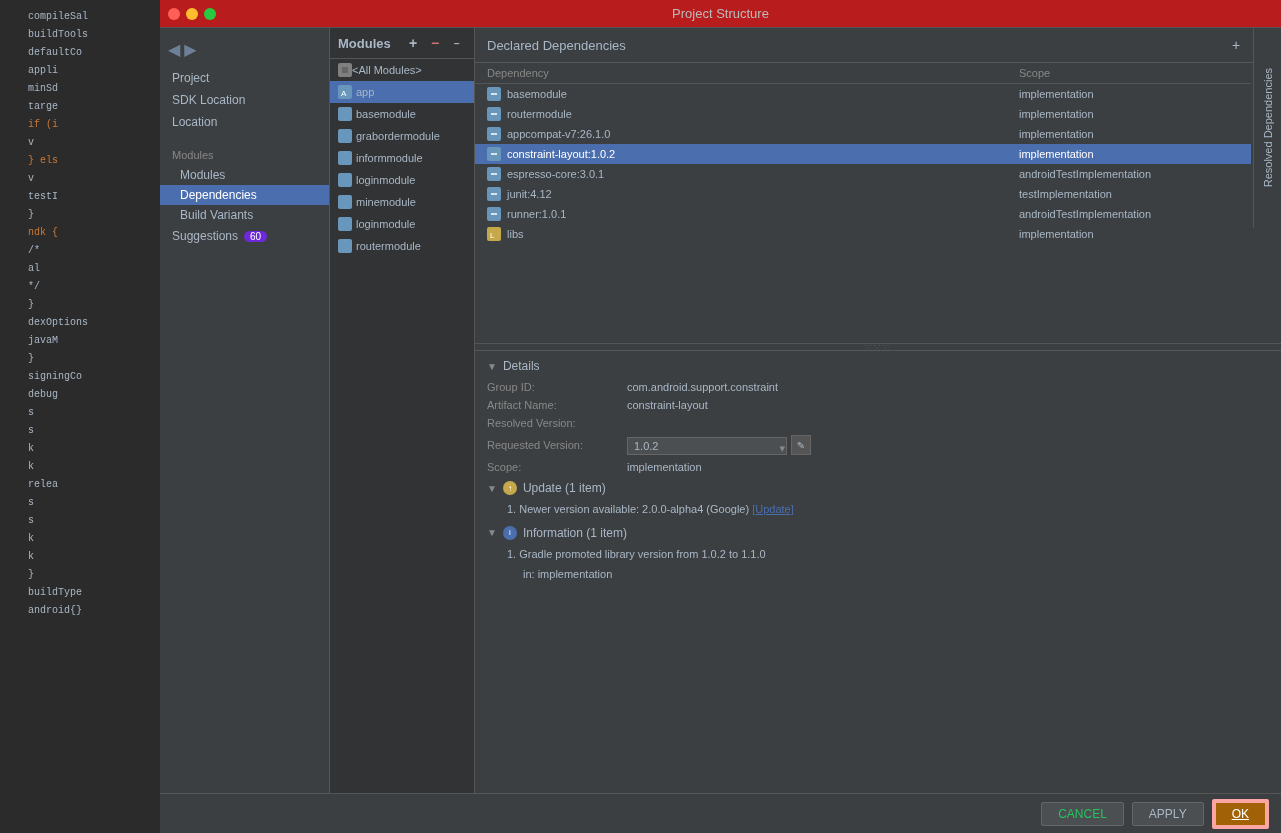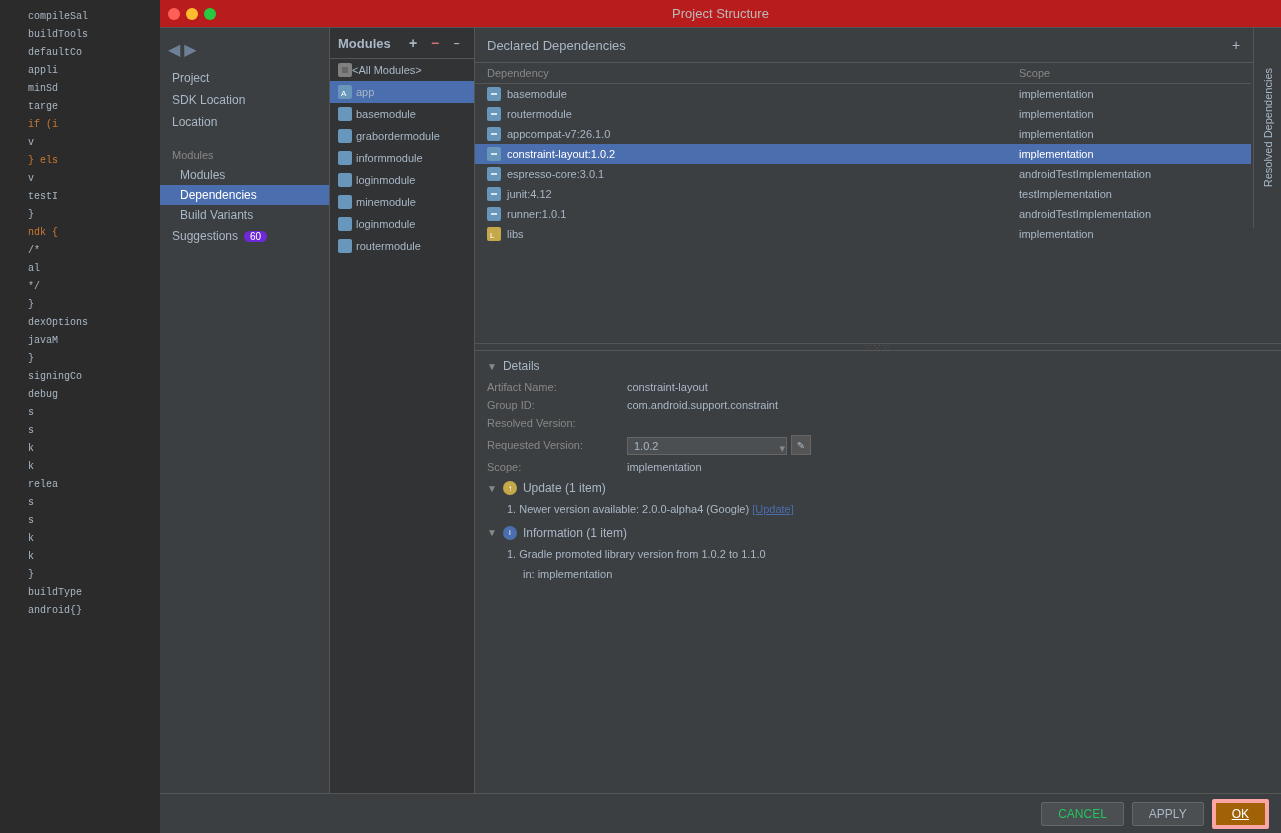--- a/index.html
+++ b/index.html
@@ -868,26 +868,26 @@
         <span class="splitter-dots">⁙⁙⁙</span>
       </div>
 
       <div class="details-panel">
         <div class="details-section-header">
           <span class="chevron">▼</span>
           <span class="details-section-title">Details</span>
         </div>
 
         <div class="detail-row">
+          <span class="detail-label">Group ID:</span>
+          <span class="detail-value">com.android.support.constraint</span>
+        </div>
+        <div class="detail-row">
           <span class="detail-label">Artifact Name:</span>
           <span class="detail-value">constraint-layout</span>
-        </div>
-        <div class="detail-row">
-          <span class="detail-label">Group ID:</span>
-          <span class="detail-value">com.android.support.constraint</span>
         </div>
         <div class="detail-row">
           <span class="detail-label">Resolved Version:</span>
           <span class="detail-value"></span>
         </div>
 
         <div class="version-select-row">
           <span class="version-label">Requested Version:</span>
           <div class="version-select-wrapper">
             <select>

